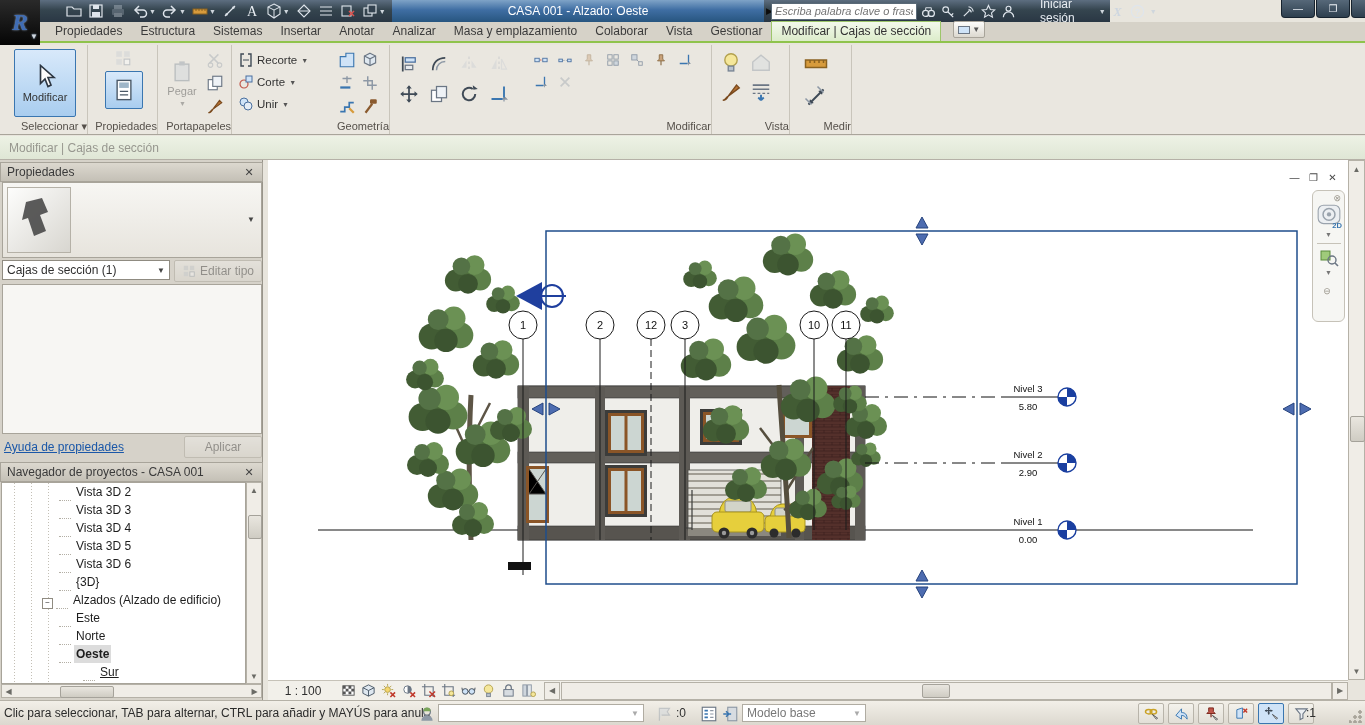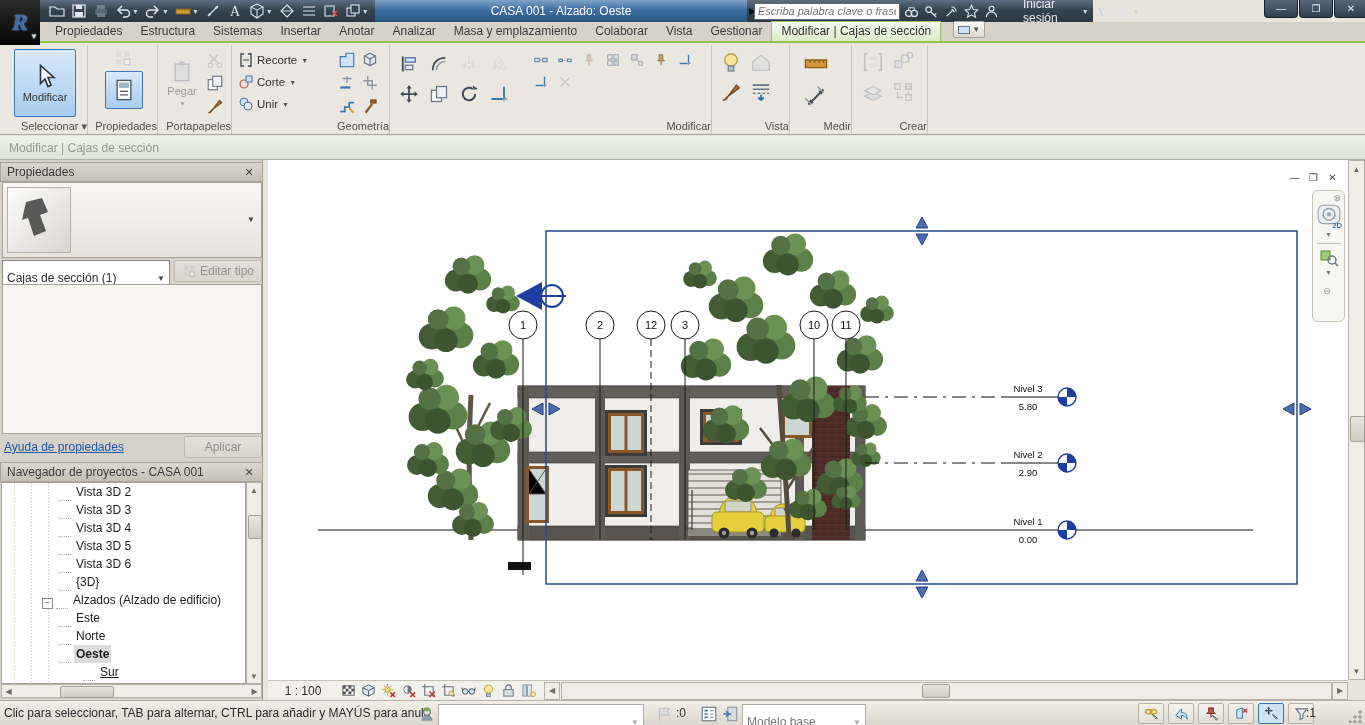--- a/index.html
+++ b/index.html
@@ -1,20 +1,20 @@
 <!DOCTYPE html>
 <html><head>
 <meta charset="utf-8">
 <style>
   html,body{margin:0;padding:0}
   body{width:1365px;height:725px;font-family:"Liberation Sans",sans-serif;background:#e8e5dd;overflow:hidden;font-size:12px;color:#2f2f2f}
   #app{position:relative;width:1365px;height:725px}
   svg{display:block}
   
-  .tbar{position:absolute;left:1px;top:0;width:1092px;height:22px;background:linear-gradient(#5d6e80,#35454f 45%,#2a3744);color:#e8edf2}
+  .tbar{position:absolute;left:18px;top:0;width:1092px;height:22px;background:linear-gradient(#5d6e80,#35454f 45%,#2a3744);color:#e8edf2}
   .rlogo{position:absolute;left:0;top:0;width:40px;height:45px;background:linear-gradient(#2a2a2a,#050505);z-index:30;display:flex;align-items:center;justify-content:center;font-family:"Liberation Serif",serif;font-weight:bold;font-style:italic;font-size:24px;color:#3f6cb4;text-shadow:0 0 2px #9db9dd}
   .rlogo .lc{position:absolute;right:2px;bottom:4px;font-size:8px;color:#cfd6dd;font-style:normal;font-family:"Liberation Sans",sans-serif}
   .qat{position:absolute;left:46px;top:1px;height:20px;display:flex;align-items:center;gap:2px}
   .qbtn{display:flex;align-items:center;height:18px;padding:0 2px;border-radius:2px}
   .qbtn.disabled{opacity:.4}
   .qbtn svg{width:16px;height:16px}
   .caret{font-size:7px;color:#cfd6dd;margin-left:1px}
   .titlebox{position:absolute;left:374px;top:0;width:372px;height:22px;background:linear-gradient(#7fa3c7,#3f6ea3 45%,#27557f);display:flex;align-items:center;justify-content:center;color:#fff;font-size:12px}
   .tover{position:absolute;left:748px;top:6px;color:#0c0c0c;font-size:9px}
   .icenter{position:absolute;left:753px;top:2px;height:18px;display:flex;align-items:center;gap:3px}
@@ -45,21 +45,21 @@
   .sgrid .cell{width:20px;height:18px}
   .sgrid .cell svg{width:14px;height:14px}
   
   .obar{position:absolute;left:0;top:136px;width:1365px;height:24px;background:linear-gradient(#edf2e5,#dfe6d5);border-bottom:1px solid #b5b1a7;display:flex;align-items:center;padding-left:9px;box-sizing:border-box;color:#97978f}
   
   .leftcol{position:absolute;left:0;top:160px;width:263px;height:540px;background:#d6d2c9;border-right:1px solid #98948a;box-sizing:border-box}
   .phead{position:absolute;left:0;width:263px;height:20px;background:linear-gradient(#dcd8cf,#c4c0b6);border:1px solid #a8a49a;box-sizing:border-box;display:flex;align-items:center;padding:0 6px;color:#3a3a3a}
   .phead .x{margin-left:auto;color:#444;font-size:11px;width:14px;text-align:center}
   .typesel{position:absolute;left:2px;top:22px;width:258px;height:74px;background:linear-gradient(#f7f6f3,#e7e4dd);border:1px solid #a8a49a}
   .thumb{position:absolute;left:4px;top:4px;width:62px;height:64px;background:linear-gradient(135deg,#fdfdfc,#d8d6d0);border:1px solid #b5b1a7}
-  .combo{background:#fff;border:1px solid #8f8b81;height:20px;display:flex;align-items:center;font-size:12px;padding:17px 4px;box-sizing:border-box}
+  .combo{background:#fff;border:1px solid #8f8b81;height:20px;display:flex;align-items:center;font-size:12px;padding:8px 4px;box-sizing:border-box}
   .combo .cv{flex:1;white-space:nowrap;overflow:hidden}
   .dn{font-size:8px;color:#444}
   .btn{background:linear-gradient(#f6f5f2,#dedbd3);border:1px solid #a29e94;border-radius:2px;display:flex;align-items:center;justify-content:center;font-size:12px;color:#333}
   .link{color:#1a57a8;text-decoration:underline}
   .tree{position:absolute;left:1px;top:482px;width:245px;height:202px;background:#fff;border:1px solid #a8a49a;box-sizing:border-box;overflow:hidden;
     background-image:repeating-linear-gradient(to bottom,#c3bfb5 0 1px,transparent 1px 3px),repeating-linear-gradient(to bottom,#c3bfb5 0 1px,transparent 1px 3px),repeating-linear-gradient(to bottom,#c3bfb5 0 1px,transparent 1px 3px);
     background-size:1px 100%,1px 100%,1px 100%;background-position:12px 0,29px 0,46px 0;background-repeat:no-repeat}
   .titem{height:18px;line-height:18px;white-space:nowrap;font-size:12px;color:#1d1d1d;display:flex;align-items:flex-end}
   .titem .dots{width:12px;border-top:1px dotted #b3afa5;margin-right:3px;flex:none}
   .titem .lbl{padding:0 2px}
@@ -833,46 +833,20 @@
             </svg>
           </span>
           <span class="ric" style="width:24px;height:24px">
             <svg>
               <use href="#i-dimal"></use>
             </svg>
           </span>
         </div>
       <div class="rlabel">Medir</div>
     </div>
-    <div class="rpanel" style="width:76px">
-      <div style="position:absolute;left:10px;top:6px;width:58px;display:flex;flex-wrap:wrap;gap:8px">
-
-      <span class="ric disabled" style="width:22px;height:22px">
-            <svg>
-              <use href="#i-group"></use>
-            </svg>
-          </span>
-          <span class="ric disabled" style="width:22px;height:22px">
-            <svg>
-              <use href="#i-assm"></use>
-            </svg>
-          </span>
-          <span class="ric disabled" style="width:22px;height:22px">
-            <svg>
-              <use href="#i-parts"></use>
-            </svg>
-          </span>
-          <span class="ric disabled" style="width:22px;height:22px">
-            <svg>
-              <use href="#i-partg"></use>
-            </svg>
-          </span>
-        </div>
-      <div class="rlabel">Crear</div>
-    </div>
   </div>
 
   <div class="obar">
       <span>Modificar | Cajas de sección</span>
     </div>
 
   <div class="leftcol">
     <div class="phead" style="top:2px">
       <span>Propiedades</span>
         <span class="x">✕</span>

